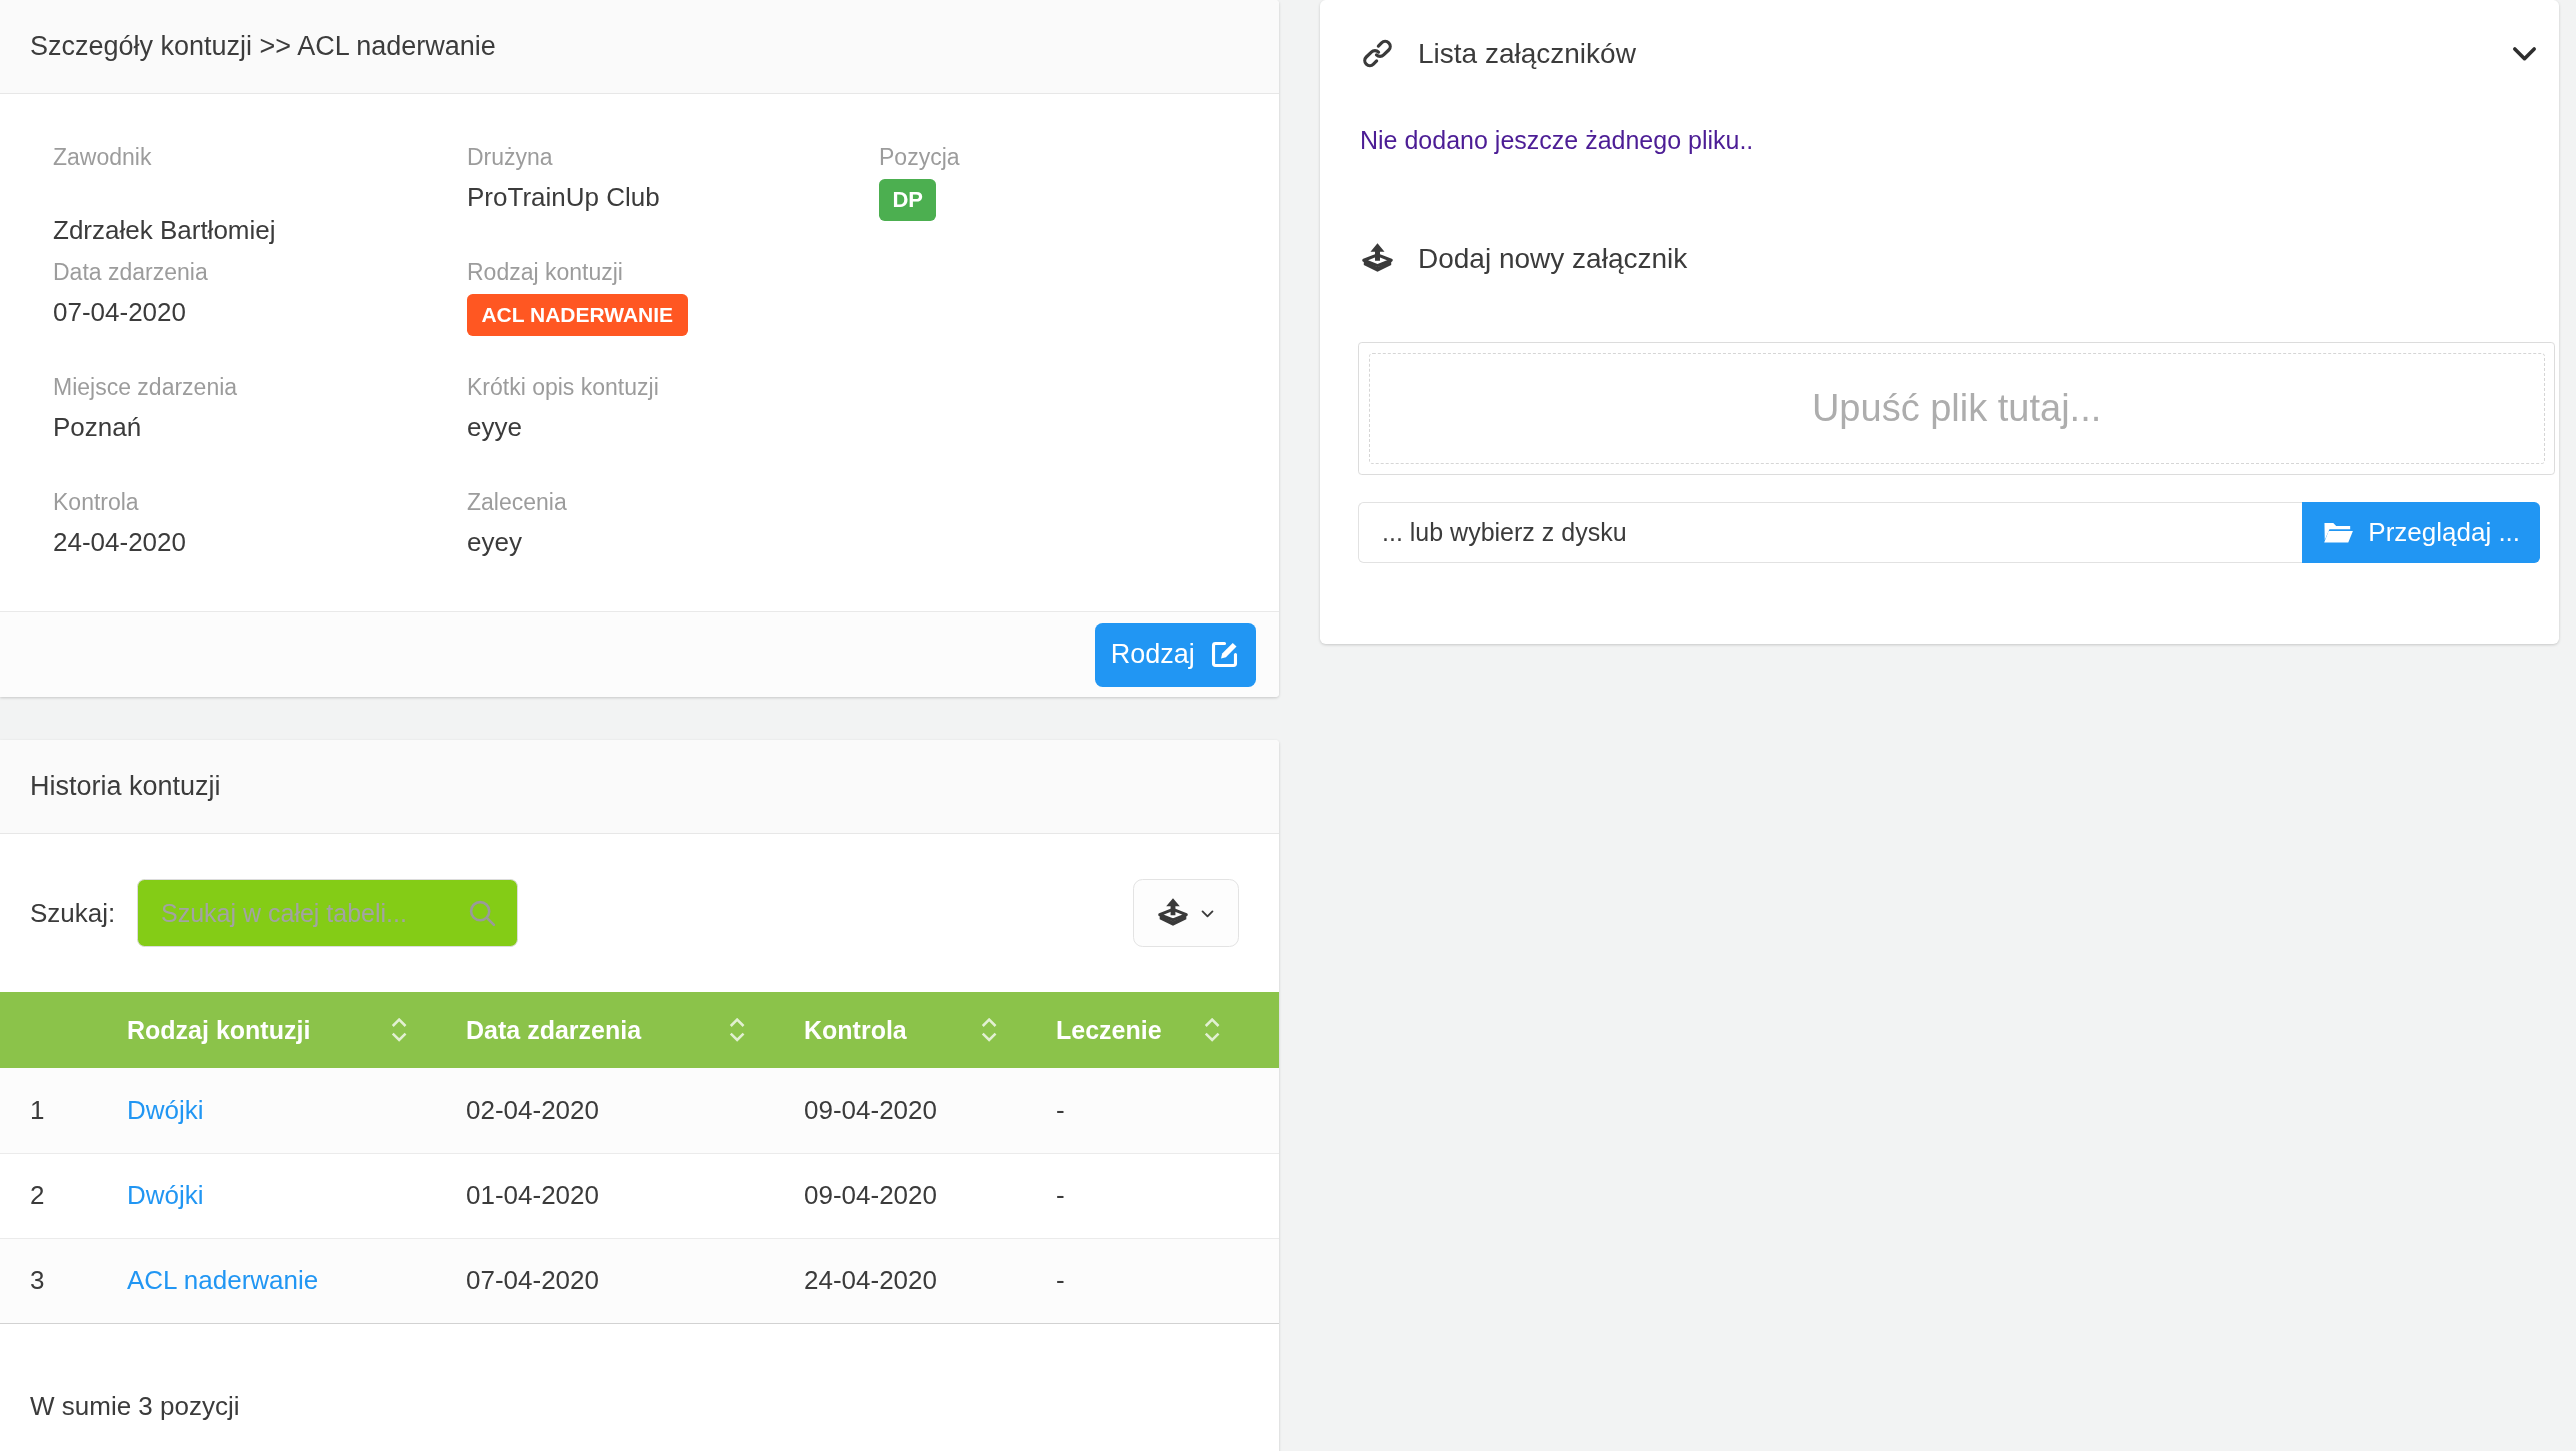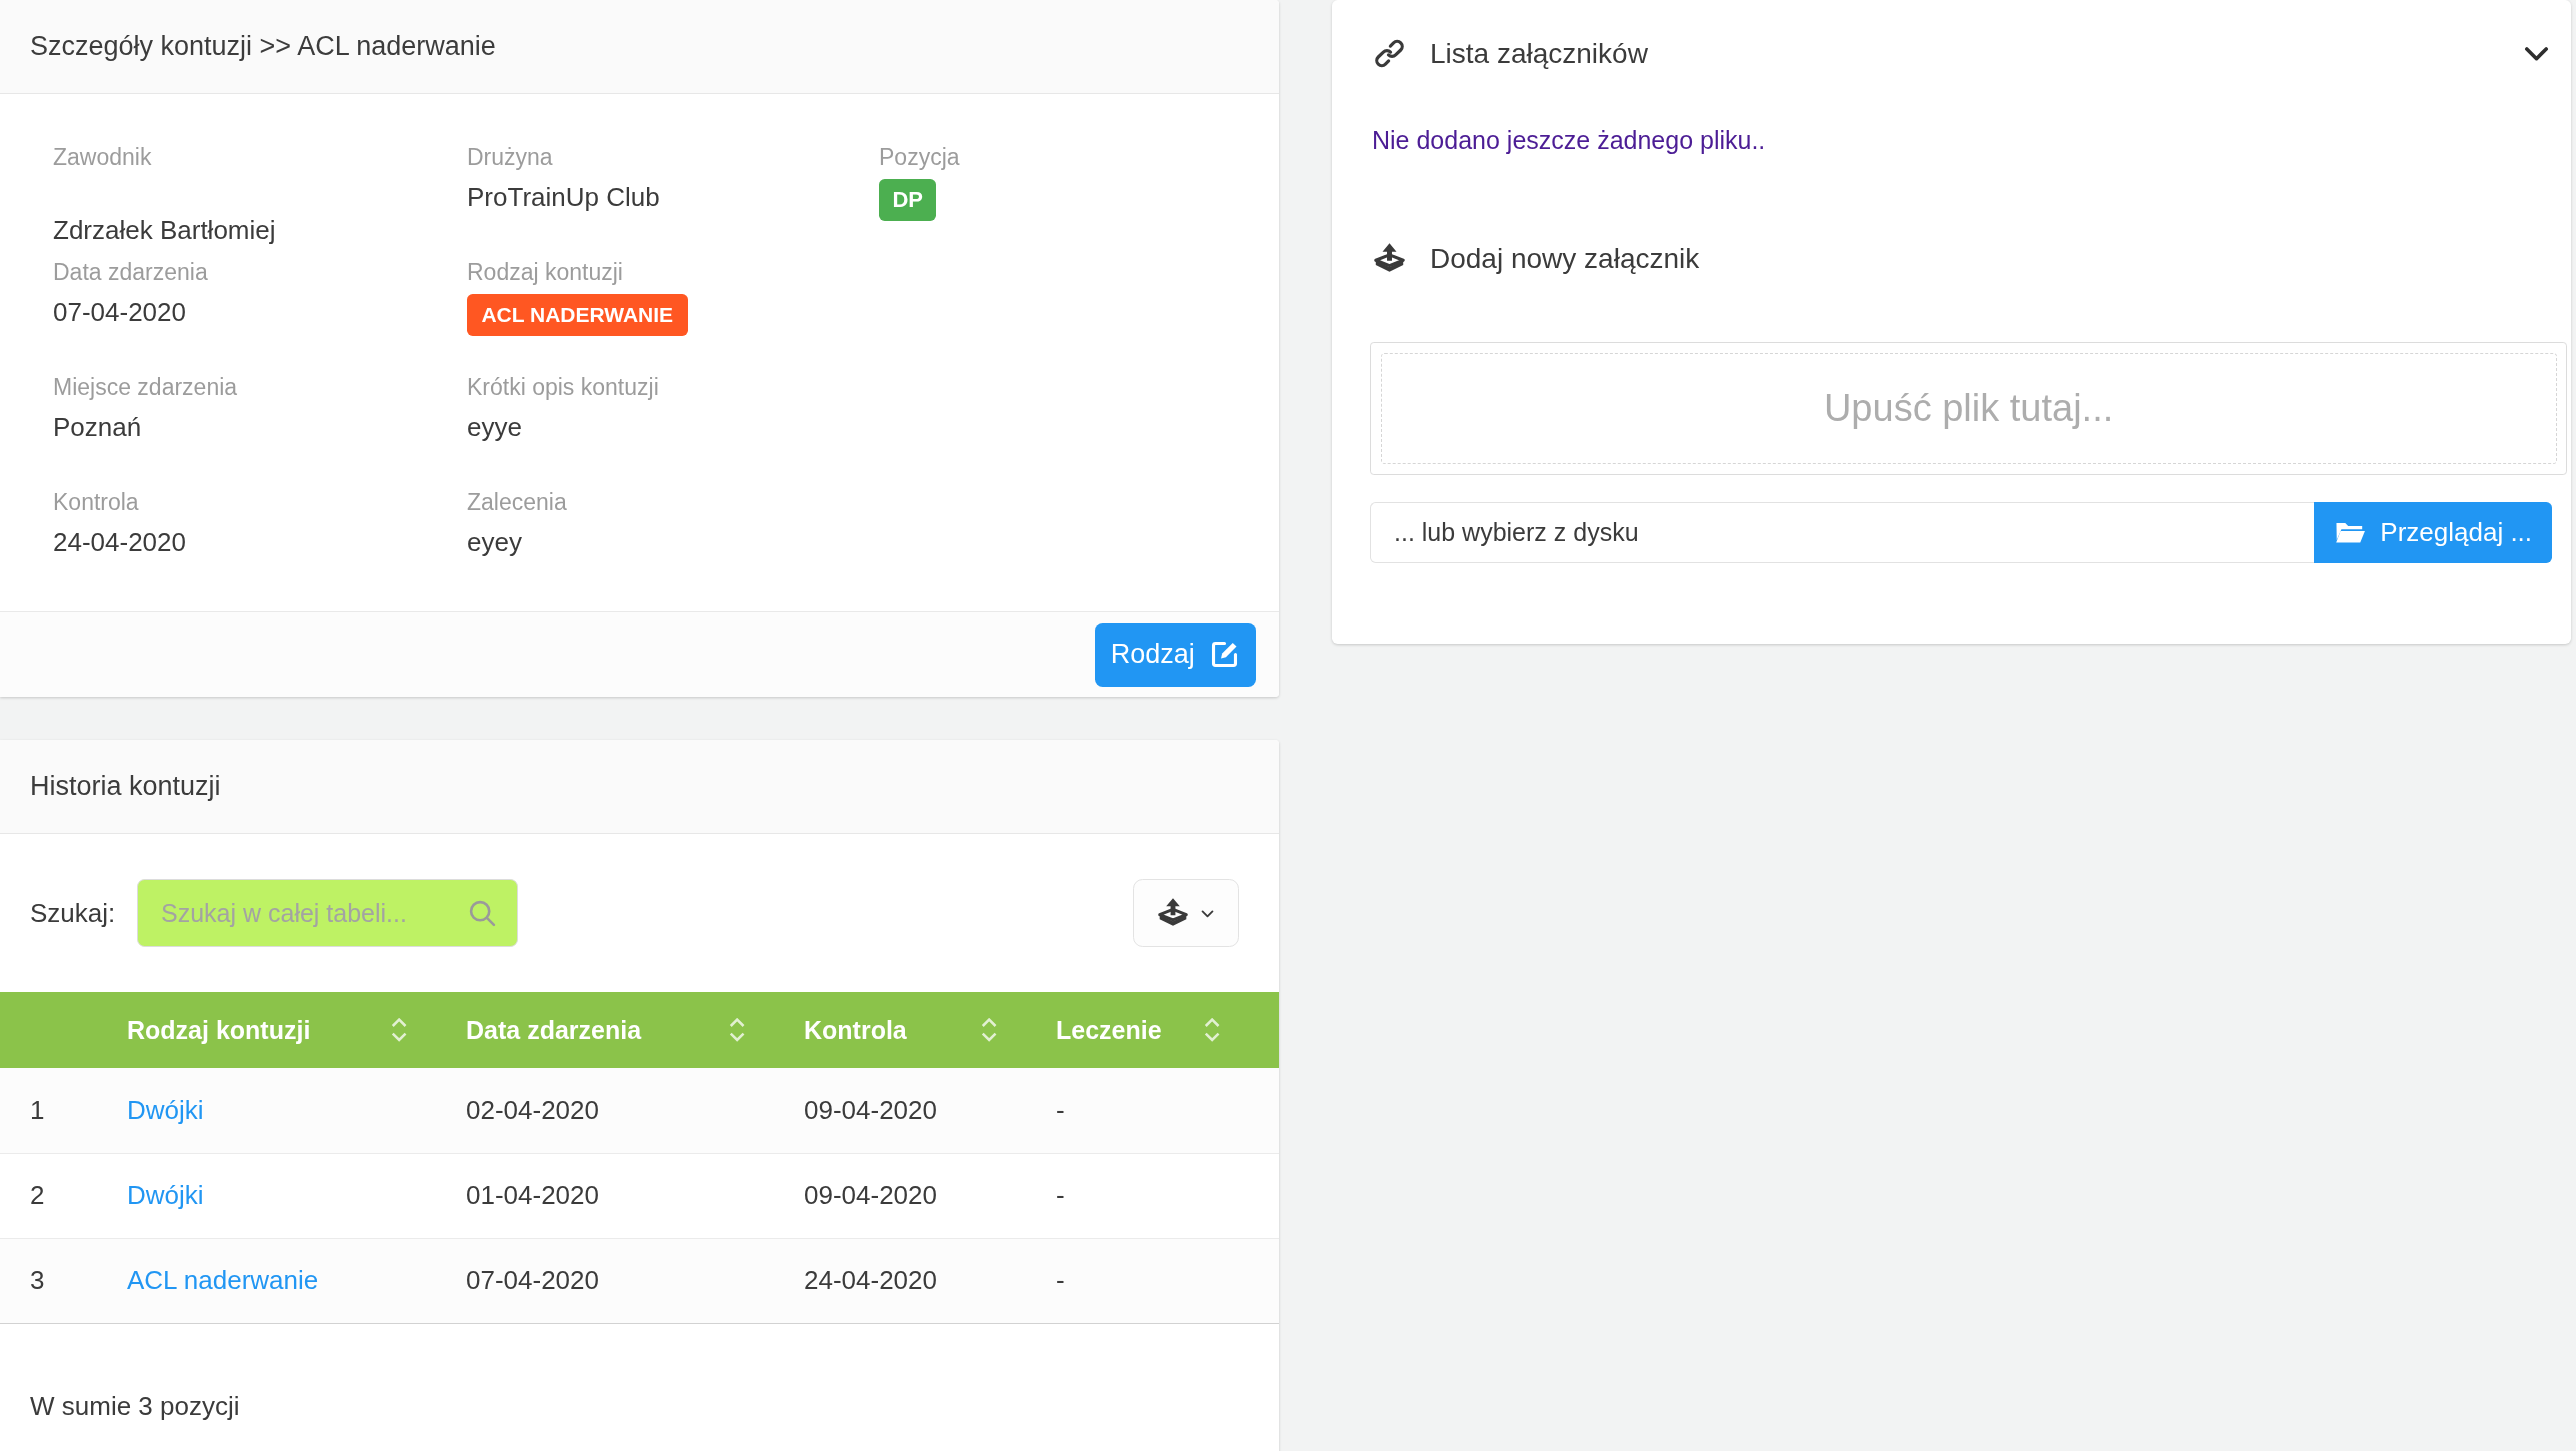--- a/index.html
+++ b/index.html
@@ -55,21 +55,21 @@
   
   #card-history { margin-top:43px; height:757px; }
   .search-row {
     display:flex; align-items:center; margin-top:45px; padding:0 40px 0 30px;
   }
   .search-label { font-size:26px; color:#3b3b3b; width:107px; }
   .search-box { position:relative; width:381px; height:68px; }
   .search-box input {
     width:100%; height:100%; border:1.9px solid #dcdcdc; border-radius:7.7px;
     font-size:25px; font-family:inherit; color:#3b3b3b; padding:0 67px 0 23px;
-    outline:none; background:#bef264;
+    outline:none; background:#84cc16;
   }
   .search-box input::placeholder { color:#a3a3a3; }
   .search-box .search-ic { position:absolute; right:19px; top:18px; }
   .export-btn {
     margin-left:auto; width:106px; height:68px; background:#fdfdfd;
     border:1.9px solid #e3e3e3; border-radius:9.6px; cursor:pointer;
     display:flex; align-items:center; justify-content:center; gap:9.6px;
   }
 
   table.history { width:100%; border-collapse:collapse; margin-top:45px; }
@@ -87,21 +87,21 @@
   .col-idx { width:127px; padding-left:30px; }
   .col-type { width:339px; }
   .col-date { width:338px; }
   .col-ctrl { width:252px; }
   td.link a { color:#2196f3; text-decoration:none; cursor:pointer; }
   .summary { font-size:26px; color:#3b3b3b; padding:67px 0 0 30px; }
 
   
   #card-attachments {
     position:absolute; left:1320px; top:0; width:1239px; height:644px;
-    background:#fff; border-radius:5.7px; box-shadow:0 1px 2.9px rgba(0,0,0,.18);margin-left:12px;
+    background:#fff; border-radius:5.7px; box-shadow:0 1px 2.9px rgba(0,0,0,.18);
   }
   .attach-header {
     position:absolute; left:40px; right:19px; display:flex; align-items:center;
   }
   #list-header { top:36px; }
   #add-header { top:241px; }
   .attach-title { font-size:28px; color:#3b3b3b; margin-left:23px; }
   .collapse-chevron { margin-left:auto; cursor:pointer; display:flex; }
   .empty-msg { position:absolute; left:40px; top:126px; font-size:25px; color:#4c1d95; }
 

